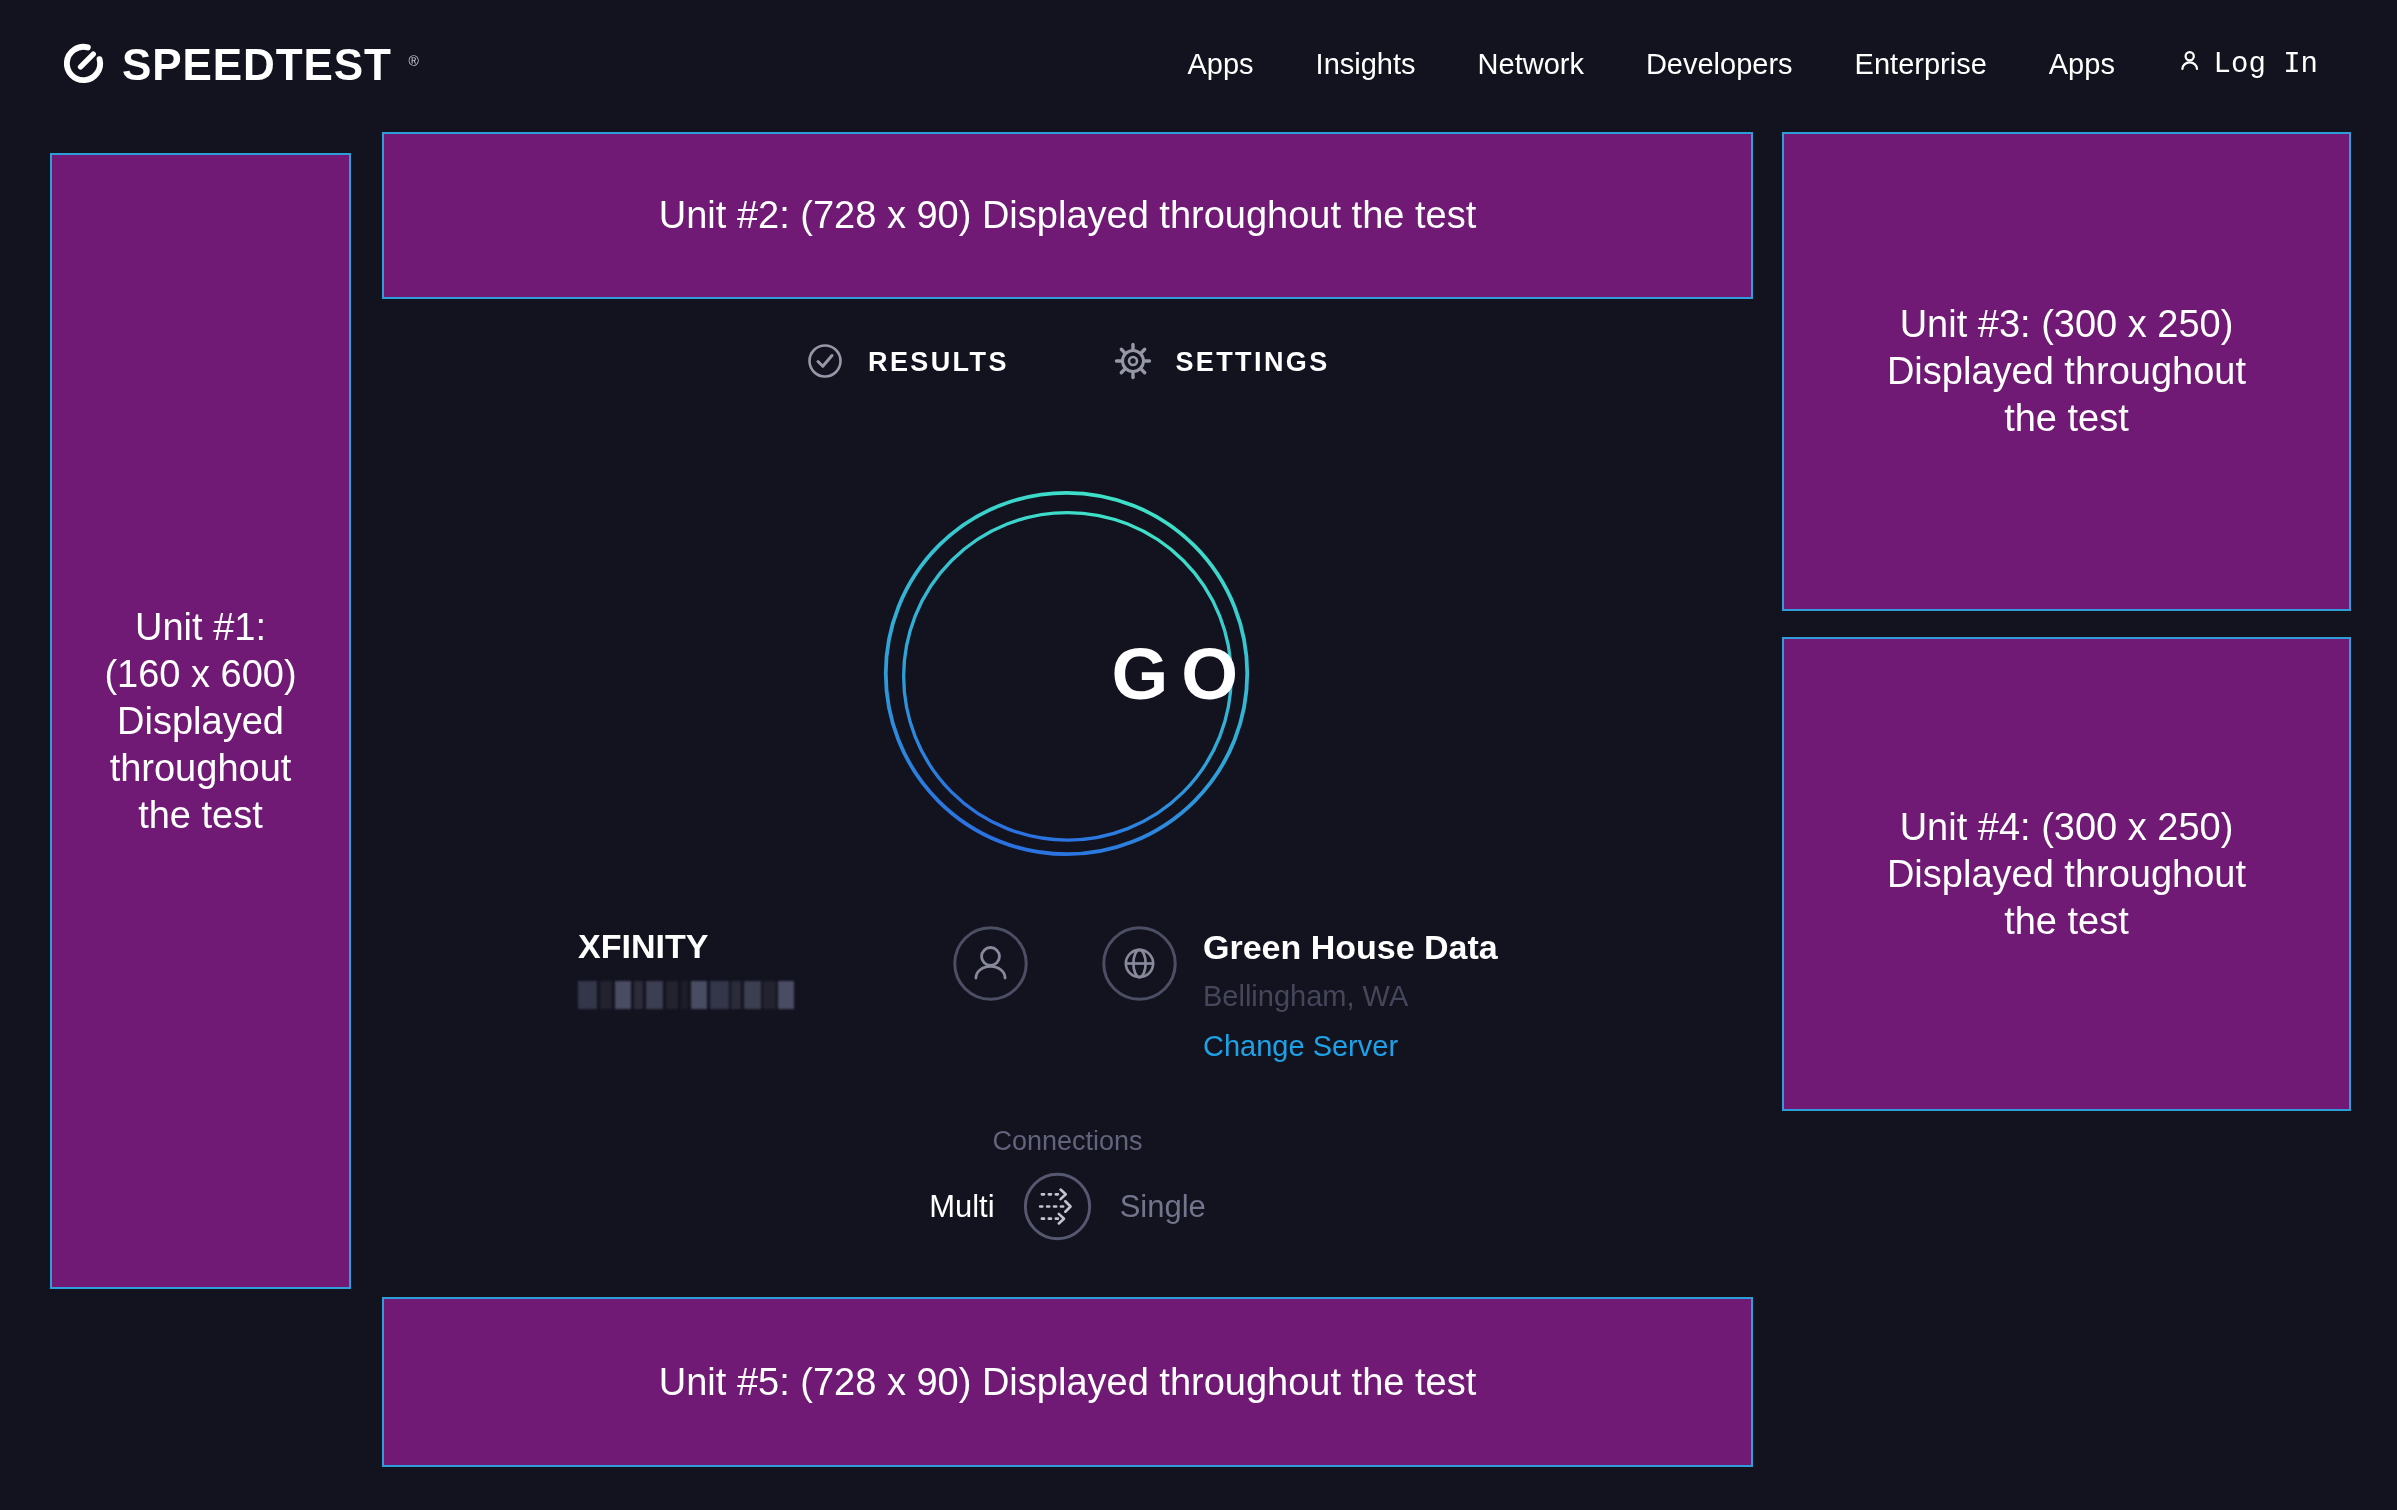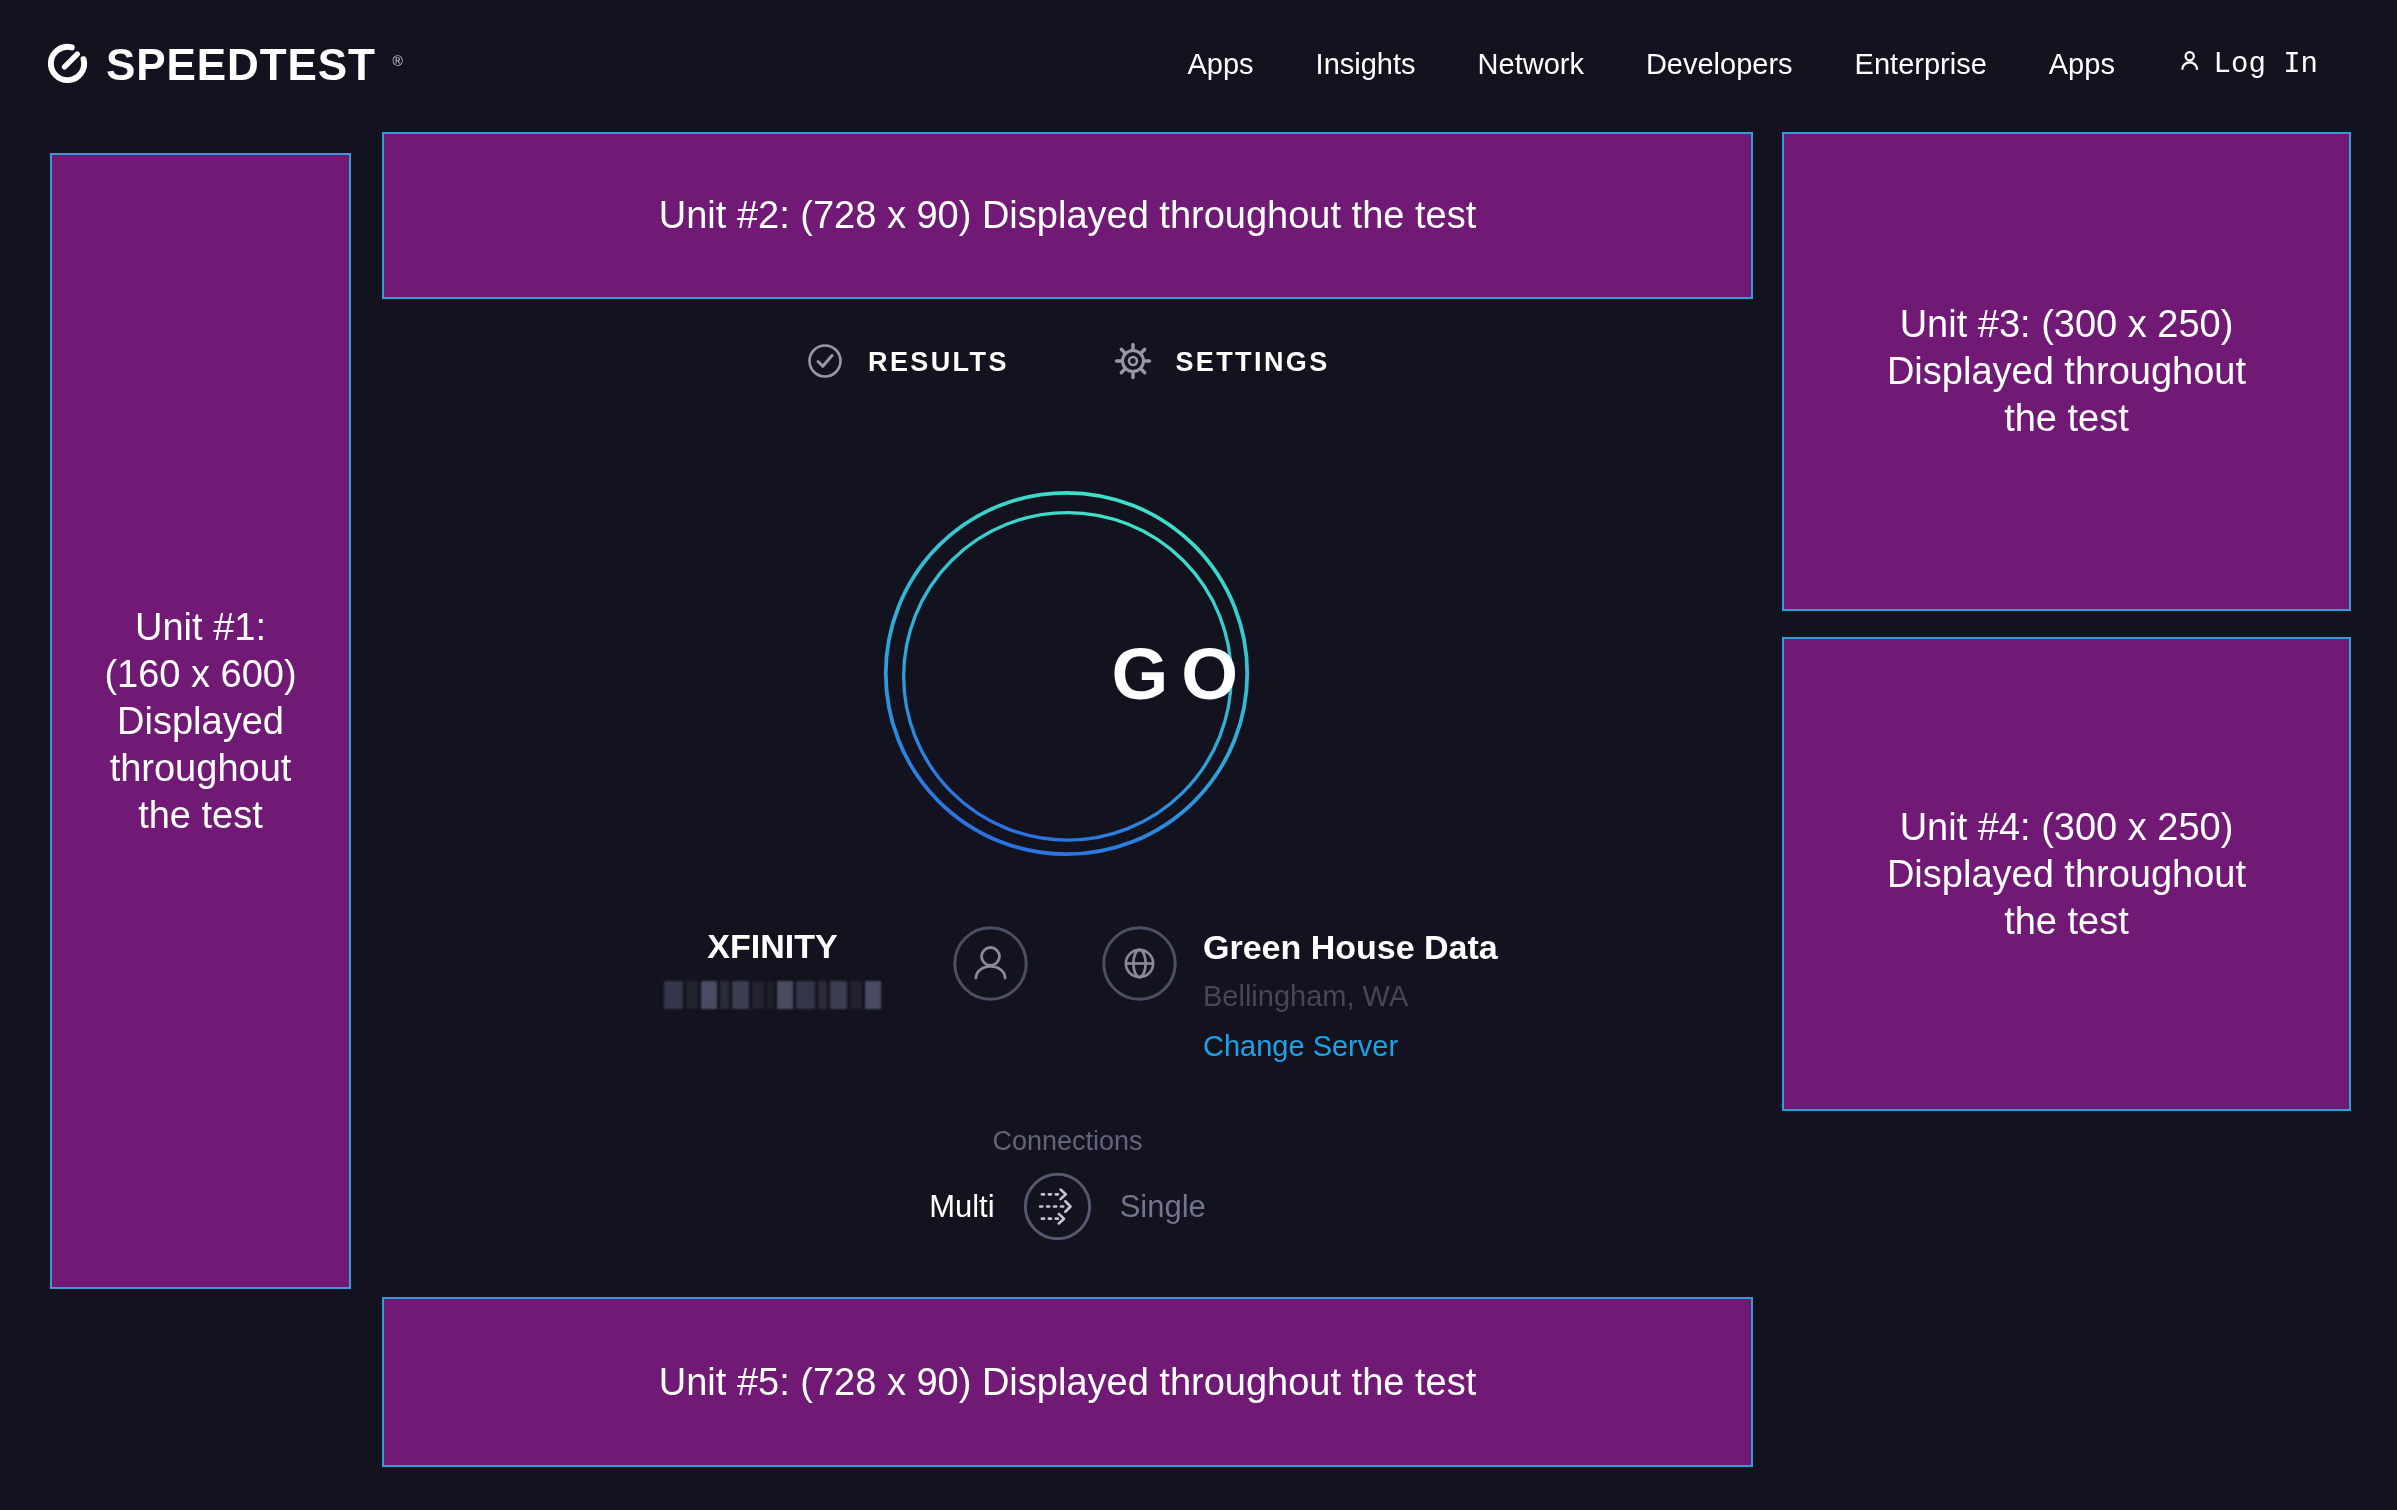--- a/index.html
+++ b/index.html
@@ -8,21 +8,21 @@
     width:2397px; height:1510px;
     overflow:hidden;
     font-family:"Liberation Sans", sans-serif;
     color:#fff;
   }
 
   
   .navbar {
     position:absolute; top:0; left:0; width:2397px; height:130px;
     display:flex; align-items:center; justify-content:space-between;
-    padding:0 79px 0 44px; box-sizing:border-box;gap:48px;
+    padding:0 79px 0 60px; box-sizing:border-box;gap:48px;
   }
   .logo { display:flex; align-items:center; gap:15px; cursor:pointer; }
   .logo-text { font-size:44px; font-weight:bold; letter-spacing:0.9px; color:#fff; }
   .logo-mark { font-size:14px; color:#cfd0da; align-self:flex-start; margin-top:13px; margin-left:1.9px; }
   .nav-menu { display:flex; align-items:center; gap:62px; }
   .nav-item { font-size:29px; color:#fff; cursor:pointer; white-space:nowrap; }
   .login { display:flex; align-items:center; gap:11.3px; cursor:pointer; font-size:29px;font-family:Liberation Mono, monospace; }
 
   
   .ad {
@@ -51,21 +51,21 @@
     border-radius:50%; cursor:pointer;
     display:flex; align-items:center; justify-content:flex-end;
   }
   .go-rings { position:absolute; inset:0; }
   .go-label {
     font-size:73px; font-weight:bold; letter-spacing:13px; padding-left:13px;
     color:#fff; position:relative;
   }
 
   
-  .isp-block { position:absolute; left:603px; top:927px; width:339px; text-align:center; }
+  .isp-block { position:absolute; left:578px; top:927px; width:339px; text-align:left; }
   .isp-name { font-size:34px; font-weight:bold; color:#fff; }
   .ip-redacted {
     margin-top:15px; height:28px; display:inline-flex; gap:2.8px;
     filter:blur(1.1px); vertical-align:top;
   }
   .ip-redacted span { display:inline-block; height:28px; }
   .pxa { width:19px; background:#34364a; }
   .pxb { width:12.2px; background:#22232e; }
   .pxc { width:16px; background:#4a4c63; }
   .pxd { width:9.4px; background:#2b2c3a; }

